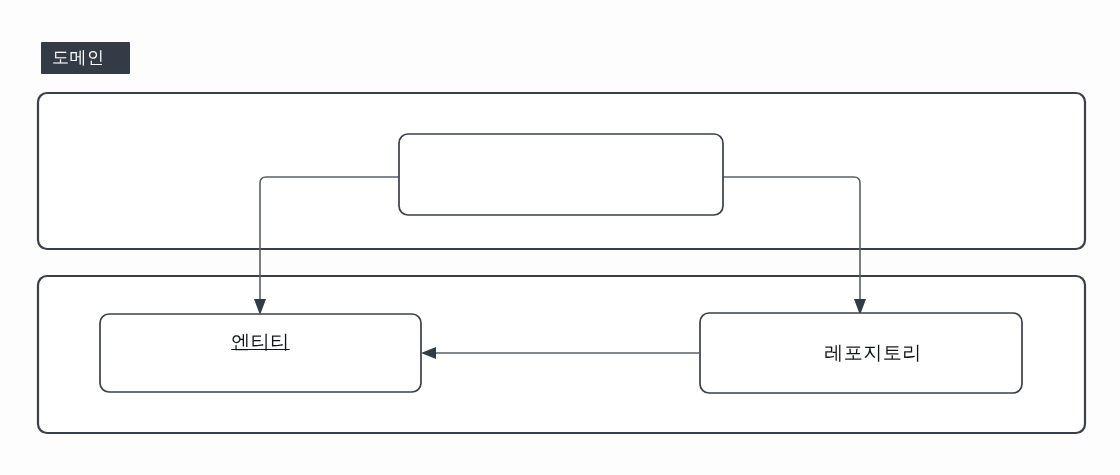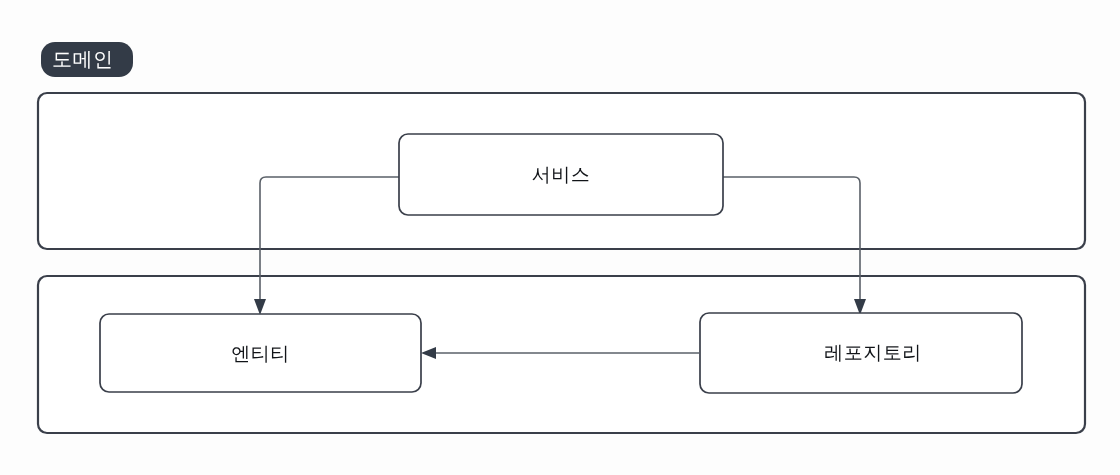--- a/index.html
+++ b/index.html
@@ -44,34 +44,34 @@
     line-height: 1;
     white-space: nowrap;
     letter-spacing: 0.5px;
     font-family: "DejaVu Sans", "Liberation Sans", sans-serif;
   }
 
   .zone-badge {
     position: absolute;
     background: #333b47;
     color: #ffffff;
-    border-radius: 14px;
-    font-size: 20px;
+    border-radius: 1px;
+    font-size: 17px;
     line-height: 1;
-    padding: 7px 19px 8px 11px;
+    padding: 7px 25px 8px 11px;
     white-space: nowrap;
     letter-spacing: 0.5px;
     font-family: "DejaVu Sans", "Liberation Sans", sans-serif;
   }
 
   #badge-domain { left: 41px; top: 42px; }
   #badge-persistence { left: 41px; top: 223px; }
 
   #label-service    { left: 399px; top: 165px; width: 324px; }
-  #label-entity     { left: 100px; top: 344px; width: 321px; }
+  #label-entity     { left: 100px; top: 332px; width: 321px; text-decoration: underline; }
   #label-repository { left: 700px; top: 343px; width: 346px; }
 </style>
 </head>
 <body>
 
 <div id="diagram-canvas">
 
   <svg id="diagram-svg" viewBox="0 0 1120 475" xmlns="http://www.w3.org/2000/svg">
 
     <rect x="38" y="93" width="1047" height="156" rx="9" ry="9" fill="#ffffff" stroke="#3a3f4a" stroke-width="2.2"></rect>
@@ -87,21 +87,20 @@
     <line x1="699" y1="353" x2="435" y2="353" stroke="#5a6068" stroke-width="1.6"></line>
     <polygon points="436,347 436,359 421,353" fill="#333b47"></polygon>
 
     <rect x="399" y="134" width="324" height="81" rx="9" ry="9" fill="#ffffff" stroke="#3a3f4a" stroke-width="1.7"></rect>
 
     <rect x="100" y="314" width="321" height="78" rx="9" ry="9" fill="#ffffff" stroke="#3a3f4a" stroke-width="1.7"></rect>
 
     <rect x="700" y="313" width="322" height="80" rx="9" ry="9" fill="#ffffff" stroke="#3a3f4a" stroke-width="1.7"></rect>
   </svg>
 
-  <div class="node-label" id="label-service">서비스</div>
 
   <div class="node-label" id="label-entity">엔티티</div>
 
   <div class="node-label" id="label-repository">레포지토리</div>
 
   <div class="zone-badge" id="badge-domain">도메인</div>
 
 
 </div>
 

